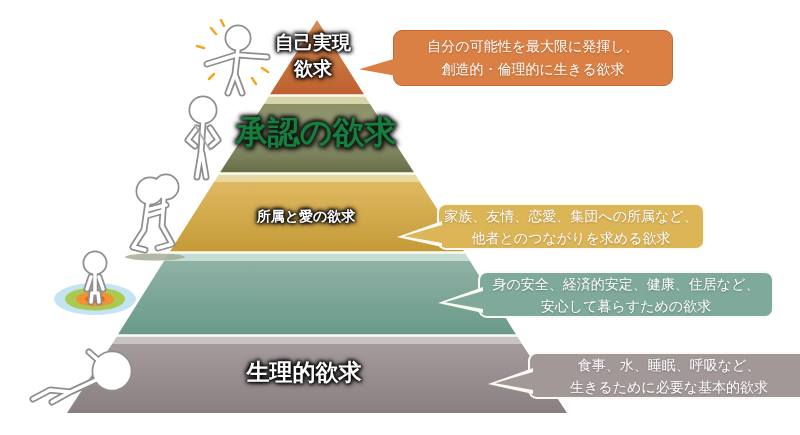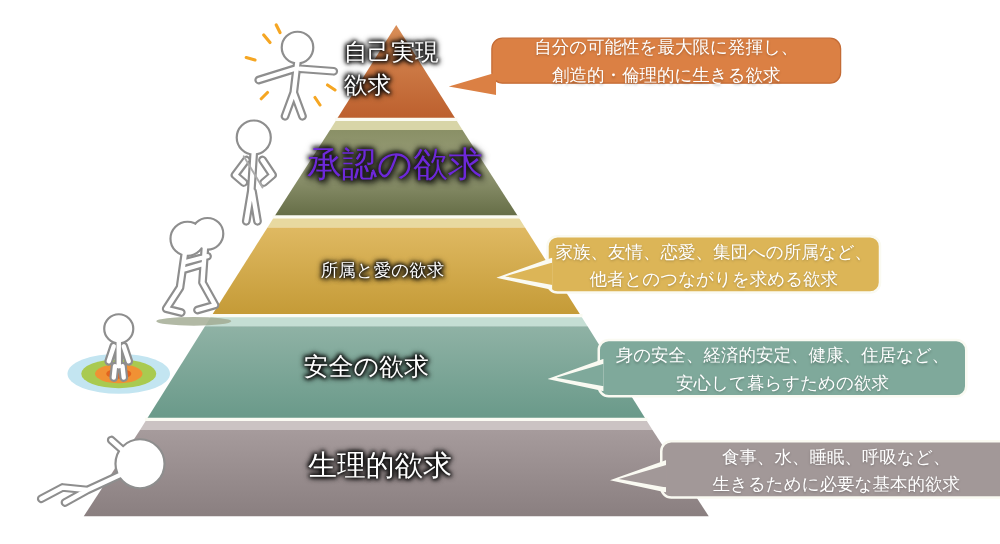--- a/index.html
+++ b/index.html
@@ -1,40 +1,40 @@
 <!DOCTYPE html>
 <html><head>
 <meta charset="utf-8">
 <style>
   html,body{margin:0;padding:0;background:#fff;}
   .canvas{position:relative;width:800px;height:435px;background:#ffffff;overflow:hidden;
           font-family:"Liberation Sans",sans-serif;}
   svg.scene{position:absolute;left:0;top:0;}
 
   
-  .lvl-label{position:absolute;transform:translateX(-50%);font-weight:normal;color:#fff;
-             white-space:pre-line;
+  .lvl-label{position:absolute;transform:translateX(-50%);font-weight:bold;color:#fff;
+             white-space:pre-line;text-align:center;
              text-shadow:0 0 3px #111,0 0 3px #111,0 0 6px #000,1px 1px 4px #000,-1px -1px 4px #000;}
   .lvl-1{left:313px;top:30px;font-size:19px;line-height:26px;}
-  .lvl-2{left:316px;top:116px;font-size:28px;line-height:32px;color:#6d28d9;
+  .lvl-2{left:316px;top:116px;font-size:32px;line-height:32px;color:#15803d;
          text-shadow:0 0 3px #222,0 0 4px #1a1a1a,0 0 7px #000,2px 2px 5px #000,-1px -1px 4px #000;}
   .lvl-3{left:306px;top:204px;font-size:14px;line-height:24px;}
   .lvl-4{left:293px;top:282px;font-size:20px;line-height:24px;}
   .lvl-5{left:304px;top:360px;font-size:23px;line-height:24px;}
 
   
   .bubble{position:absolute;border-radius:9px;box-sizing:border-box;display:flex;
           align-items:center;justify-content:center;text-align:center;
           font-size:14px;line-height:22px;color:#fff;}
   .bubble-text{white-space:pre-line;display:block;width:100%;
                text-shadow:0 1px 2px rgba(0,0,0,0.25);}
-  .b1{left:393px;top:30px;width:280px;height:37px;background:#DB8044;border:1px solid #C46B35;line-height:23px;}
+  .b1{left:393px;top:30px;width:280px;height:56px;background:#DB8044;border:1px solid #C46B35;line-height:23px;}
   .b2{left:424px;top:110px;width:278px;height:51px;background:#A9B08C;border:1px solid #97A078;color:#3B3B32;}
   .b2 .bubble-text{text-shadow:none;}
-  .b3{left:437px;top:188px;width:268px;height:47px;background:#DCB557;border:2px solid #FAFAF2;}
+  .b3{left:437px;top:203px;width:268px;height:47px;background:#DCB557;border:2px solid #FAFAF2;}
   .b4{left:478px;top:271px;width:296px;height:47px;background:#7FA99B;border:2px solid #FAFAF2;align-items:center;}
   .b5{left:528px;top:352px;width:282px;height:47px;background:#A29898;border:2px solid #FAFAF2;}
 
   
   .tail-f,.tail-b{position:absolute;right:100%;clip-path:polygon(100% 0,100% 100%,0 62%);}
   .tail-f{width:38px;height:18px;margin-right:-3px;}
   .tail-b{width:45px;height:26px;margin-right:-3px;background:#FAFAF2;}
   .b1 .tail-f{top:27px;background:#DB8044;}
   .b2 .tail-f{top:22px;background:#A9B08C;}
   .b3 .tail-b{top:16px;} .b3 .tail-f{top:20px;background:#DCB557;}
@@ -158,21 +158,20 @@
         <circle cx="112" cy="371" r="17" fill="#fff"></circle>
         <path d="M96,380 L70,392 L50,390 L33,399 M70,392 L52,402 M98,360 L89,352"></path>
       </g>
     </g>
   </svg>
 
   <div class="lvl-label lvl-1">自己実現
 欲求</div>
   <div class="lvl-label lvl-2">承認の欲求</div>
   <div class="lvl-label lvl-3">所属と愛の欲求</div>
-  <div class="lvl-label lvl-4">安全の欲求</div>
   <div class="lvl-label lvl-5">生理的欲求</div>
 
   <div class="bubble b1">
     <div class="tail-f"></div>
     <span class="bubble-text">自分の可能性を最大限に発揮し、
 創造的・倫理的に生きる欲求</span>
   </div>
 
 
   <div class="bubble b3">

